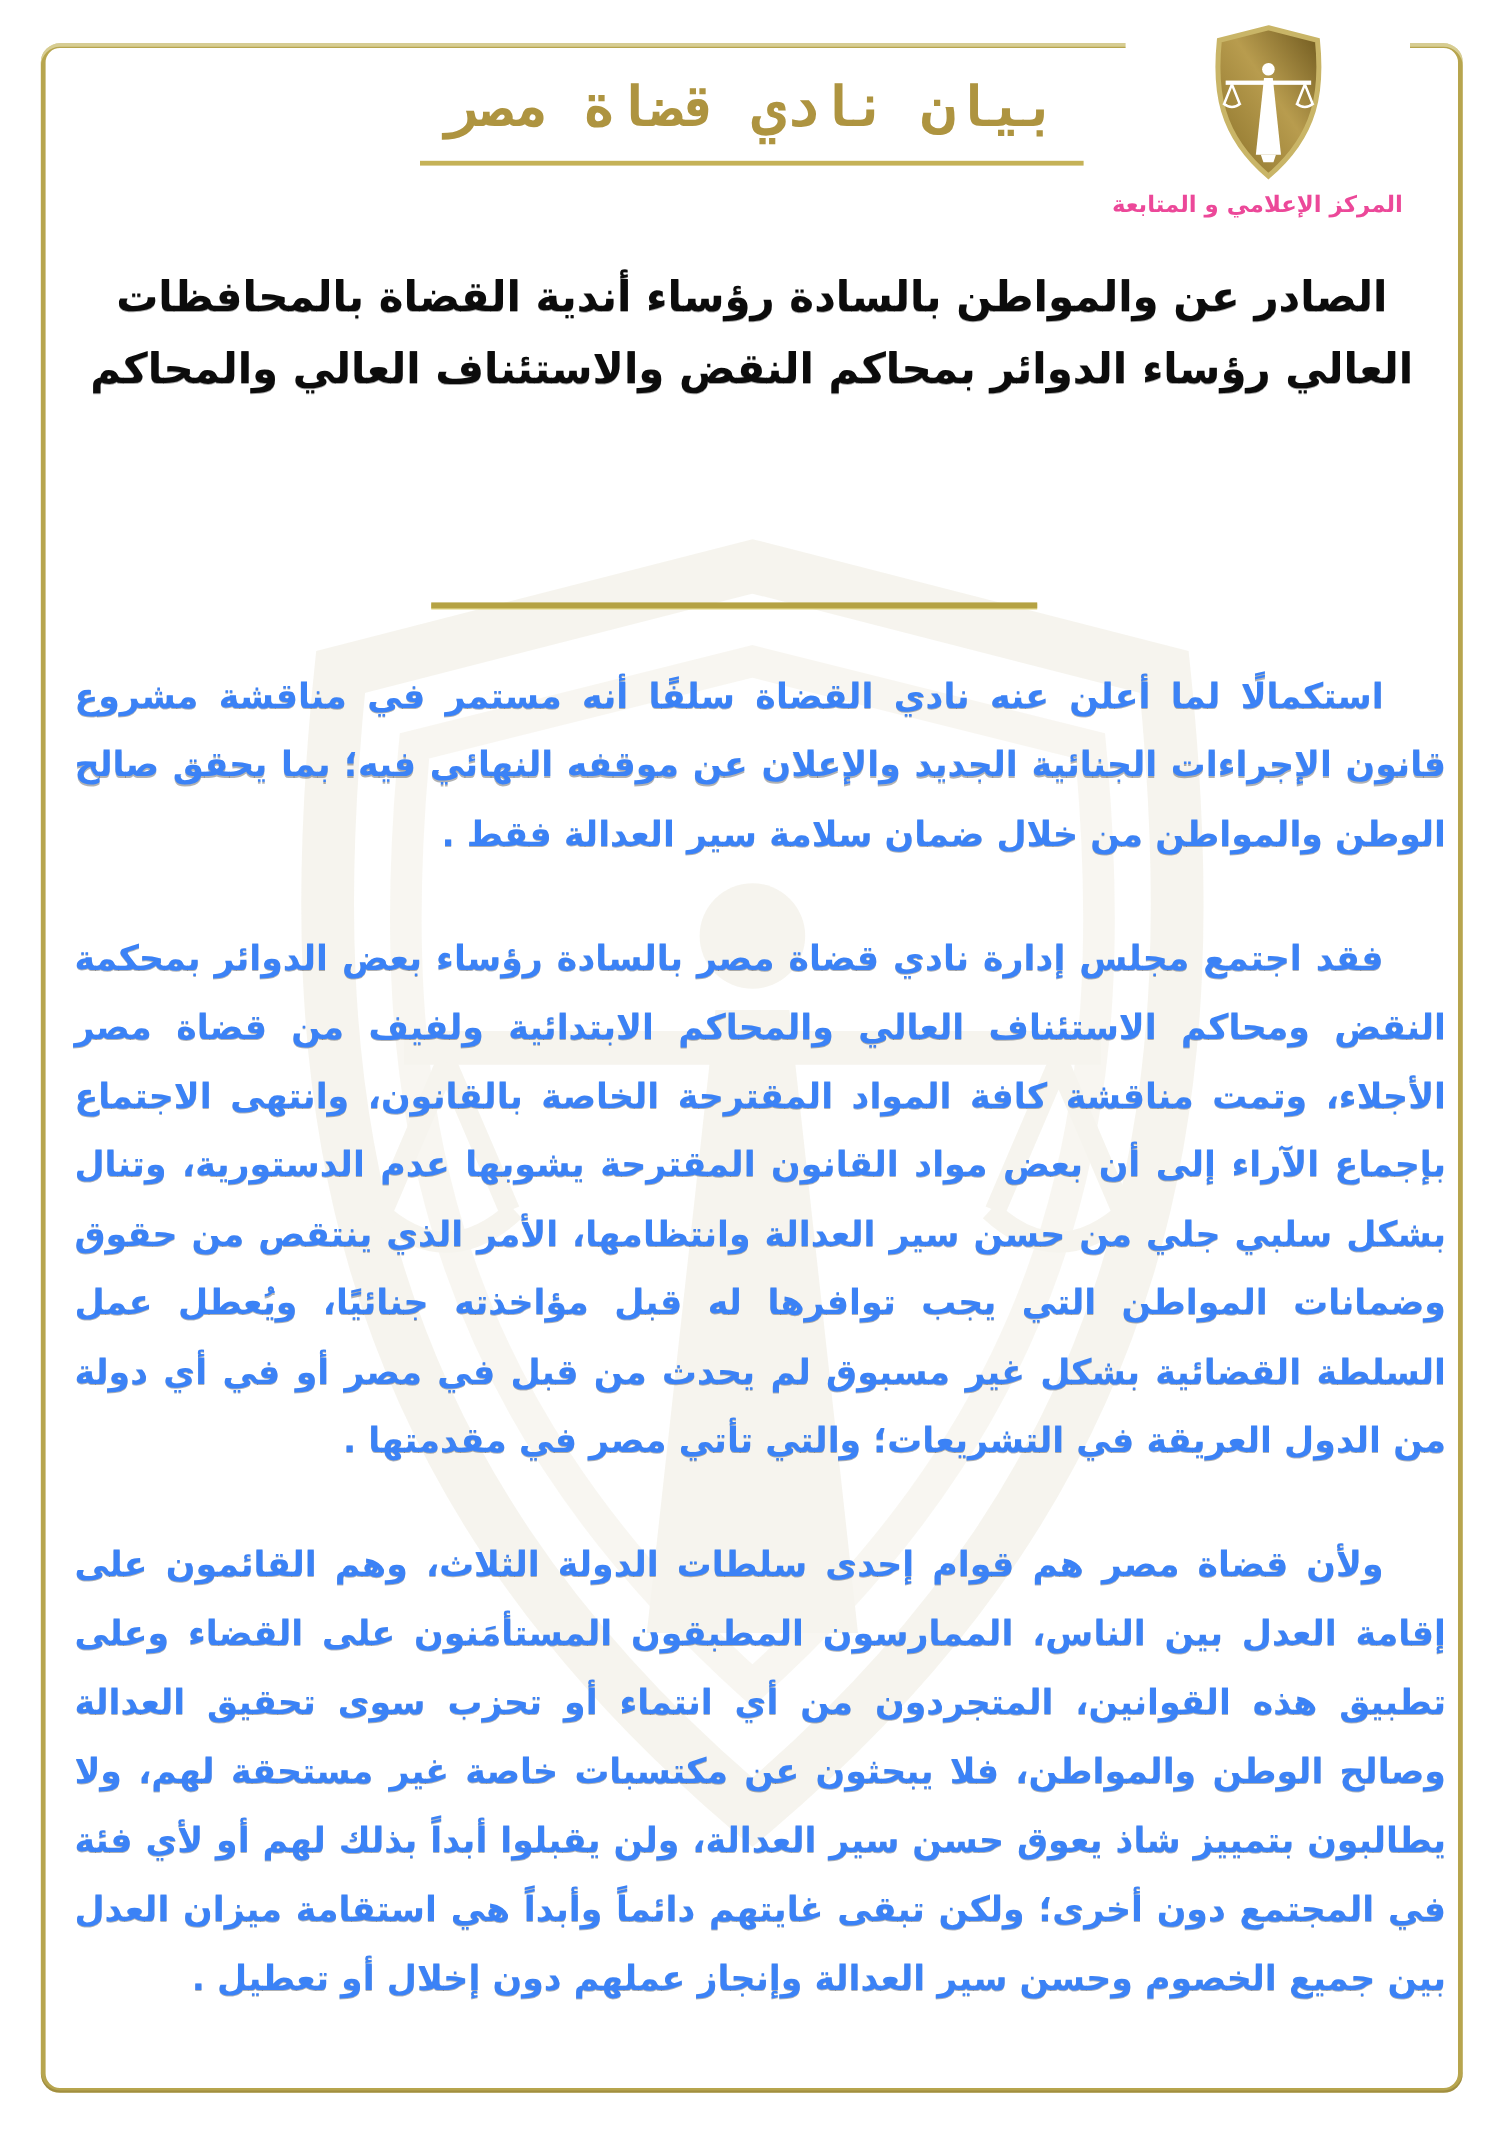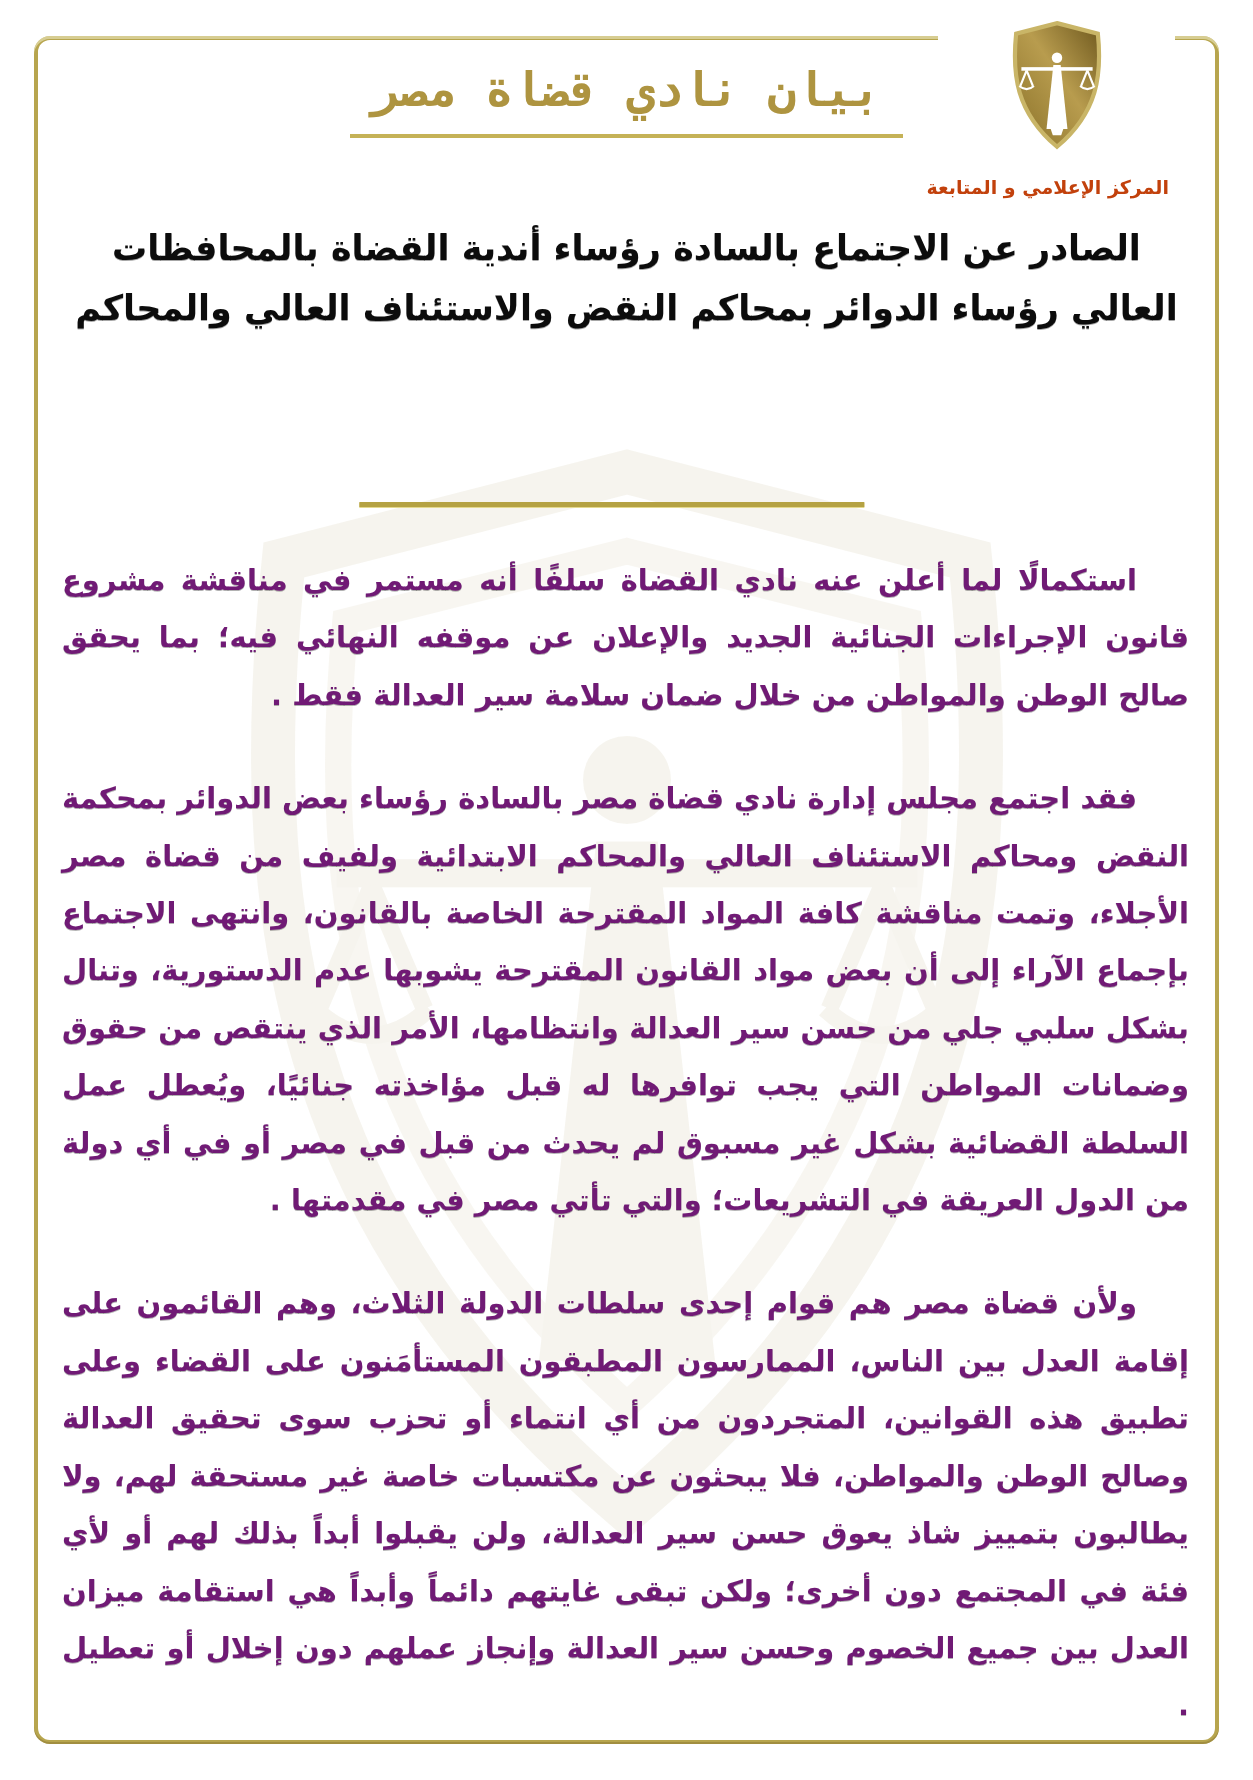--- a/index.html
+++ b/index.html
@@ -19,42 +19,42 @@
   }
   .watermark{
     position:absolute;left:50%;top:370px;transform:translateX(-50%);
     width:880px;height:1260px;opacity:.55;z-index:0;
   }
   .logo{
     position:absolute;top:16px;right:78px;width:225px;text-align:center;z-index:3;
     background:#ffffff;padding:4px 6px 2px;
   }
   .logo-caption{
-    color:#c2410c;font-weight:bold;font-size:19px;margin-top:20px;white-space:nowrap;
+    color:#ec4899;font-weight:bold;font-size:19px;margin-top:4px;white-space:nowrap;
   }
   .title-wrap{
     position:absolute;top:62px;left:0;width:100%;text-align:center;z-index:2;
   }
   .page-title{
     display:inline-block;color:#ae9440;font-size:47px;font-weight:bold;
     padding:0 22px 14px;border-bottom:4px solid #c5b257;letter-spacing:0;font-family:Liberation Mono, monospace;
   }
   .heading{
     position:absolute;top:218px;left:70px;right:70px;text-align:center;z-index:2;
     color:#0c0c0c;font-size:35px;font-weight:800;line-height:1.72;
     text-shadow:0 1px 0 rgba(0,0,0,.35);
   }
   .divider{
     position:absolute;top:502px;left:50%;transform:translateX(-53%);
     width:505px;height:5px;background:#b5a243;z-index:2;
     box-shadow:0 1px 0 #e4d98e;
   }
   .content{
-    position:absolute;top:552px;left:62px;right:64px;z-index:2;
-    direction:rtl;color:#701a75;font-size:29px;font-weight:700;
+    position:absolute;top:552px;left:62px;right:48px;z-index:2;
+    direction:rtl;color:#3b82f6;font-size:29px;font-weight:700;
     line-height:1.98;text-align:justify;text-shadow:0 1px 0 rgba(0,0,0,.30);
   }
   .content p{margin:0 0 46px 0;text-indent:52px;}
   .content p:last-child{margin-bottom:0;}
 </style>
 </head>
 <body>
 
 <svg class="watermark" viewBox="0 0 100 126" preserveAspectRatio="xMidYMid meet" aria-hidden="true">
   <path d="M50 3 L89 13 C93 52 89 88 50 121 C11 88 7 52 11 13 Z" fill="none" stroke="#efece1" stroke-width="5"></path>
@@ -87,21 +87,21 @@
     <path d="M44 104 L56 104 L54 110 L46 110 Z" fill="#ffffff"></path>
   </svg>
   <div class="logo-caption">المركز الإعلامي و المتابعة</div>
 </div>
 
 <div class="title-wrap">
   <div class="page-title">بيان نادي قضاة مصر</div>
 </div>
 
 <div class="heading">
-  <div>الصادر عن الاجتماع بالسادة رؤساء أندية القضاة بالمحافظات</div>
+  <div>الصادر عن والمواطن بالسادة رؤساء أندية القضاة بالمحافظات</div>
   <div>العالي رؤساء الدوائر بمحاكم النقض والاستئناف العالي والمحاكم</div>
 </div>
 
 <div class="divider"></div>
 
 <div class="content">
   <p>استكمالًا لما أعلن عنه نادي القضاة سلفًا أنه مستمر في مناقشة مشروع قانون الإجراءات الجنائية الجديد والإعلان عن موقفه النهائي فيه؛ بما يحقق صالح الوطن والمواطن من خلال ضمان سلامة سير العدالة فقط .</p>
   <p>فقد اجتمع مجلس إدارة نادي قضاة مصر بالسادة رؤساء بعض الدوائر بمحكمة النقض ومحاكم الاستئناف العالي والمحاكم الابتدائية ولفيف من قضاة مصر الأجلاء، وتمت مناقشة كافة المواد المقترحة الخاصة بالقانون، وانتهى الاجتماع بإجماع الآراء إلى أن بعض مواد القانون المقترحة يشوبها عدم الدستورية، وتنال بشكل سلبي جلي من حسن سير العدالة وانتظامها، الأمر الذي ينتقص من حقوق وضمانات المواطن التي يجب توافرها له قبل مؤاخذته جنائيًا، ويُعطل عمل السلطة القضائية بشكل غير مسبوق لم يحدث من قبل في مصر أو في أي دولة من الدول العريقة في التشريعات؛ والتي تأتي مصر في مقدمتها .</p>
   <p>ولأن قضاة مصر هم قوام إحدى سلطات الدولة الثلاث، وهم القائمون على إقامة العدل بين الناس، الممارسون المطبقون المستأمَنون على القضاء وعلى تطبيق هذه القوانين، المتجردون من أي انتماء أو تحزب سوى تحقيق العدالة وصالح الوطن والمواطن، فلا يبحثون عن مكتسبات خاصة غير مستحقة لهم، ولا يطالبون بتمييز شاذ يعوق حسن سير العدالة، ولن يقبلوا أبداً بذلك لهم أو لأي فئة في المجتمع دون أخرى؛ ولكن تبقى غايتهم دائماً وأبداً هي استقامة ميزان العدل بين جميع الخصوم وحسن سير العدالة وإنجاز عملهم دون إخلال أو تعطيل .</p>
 </div>

